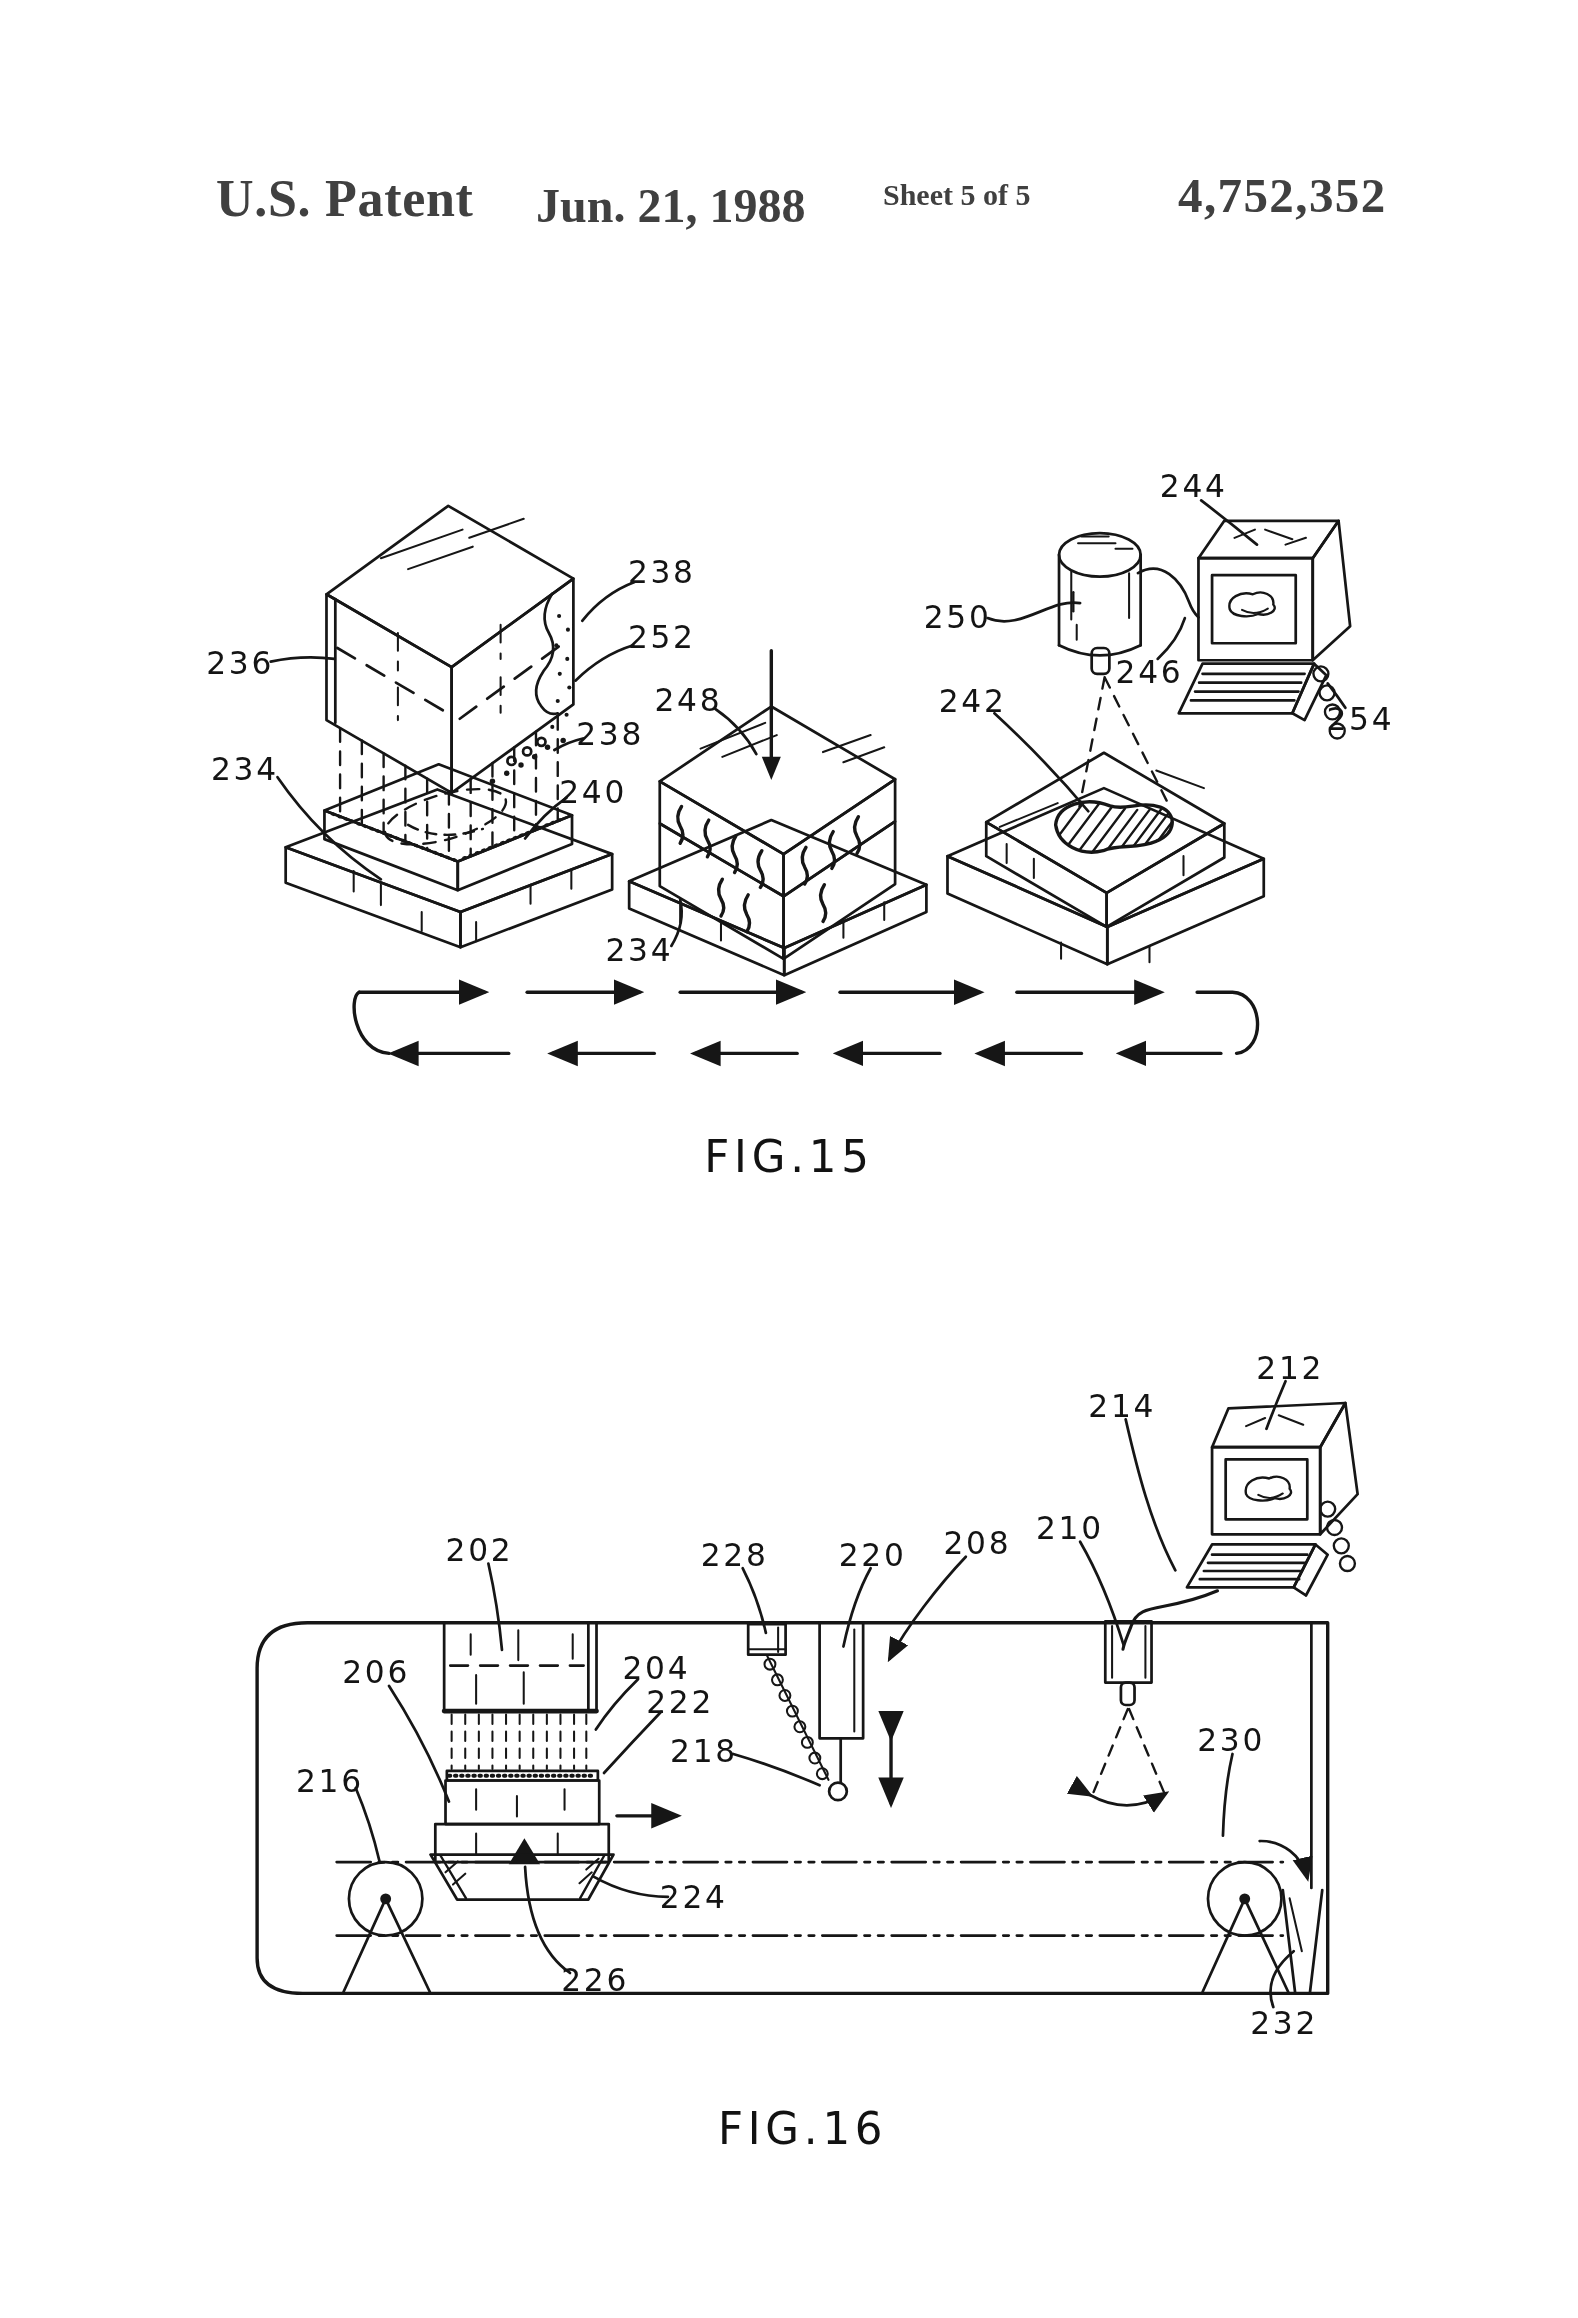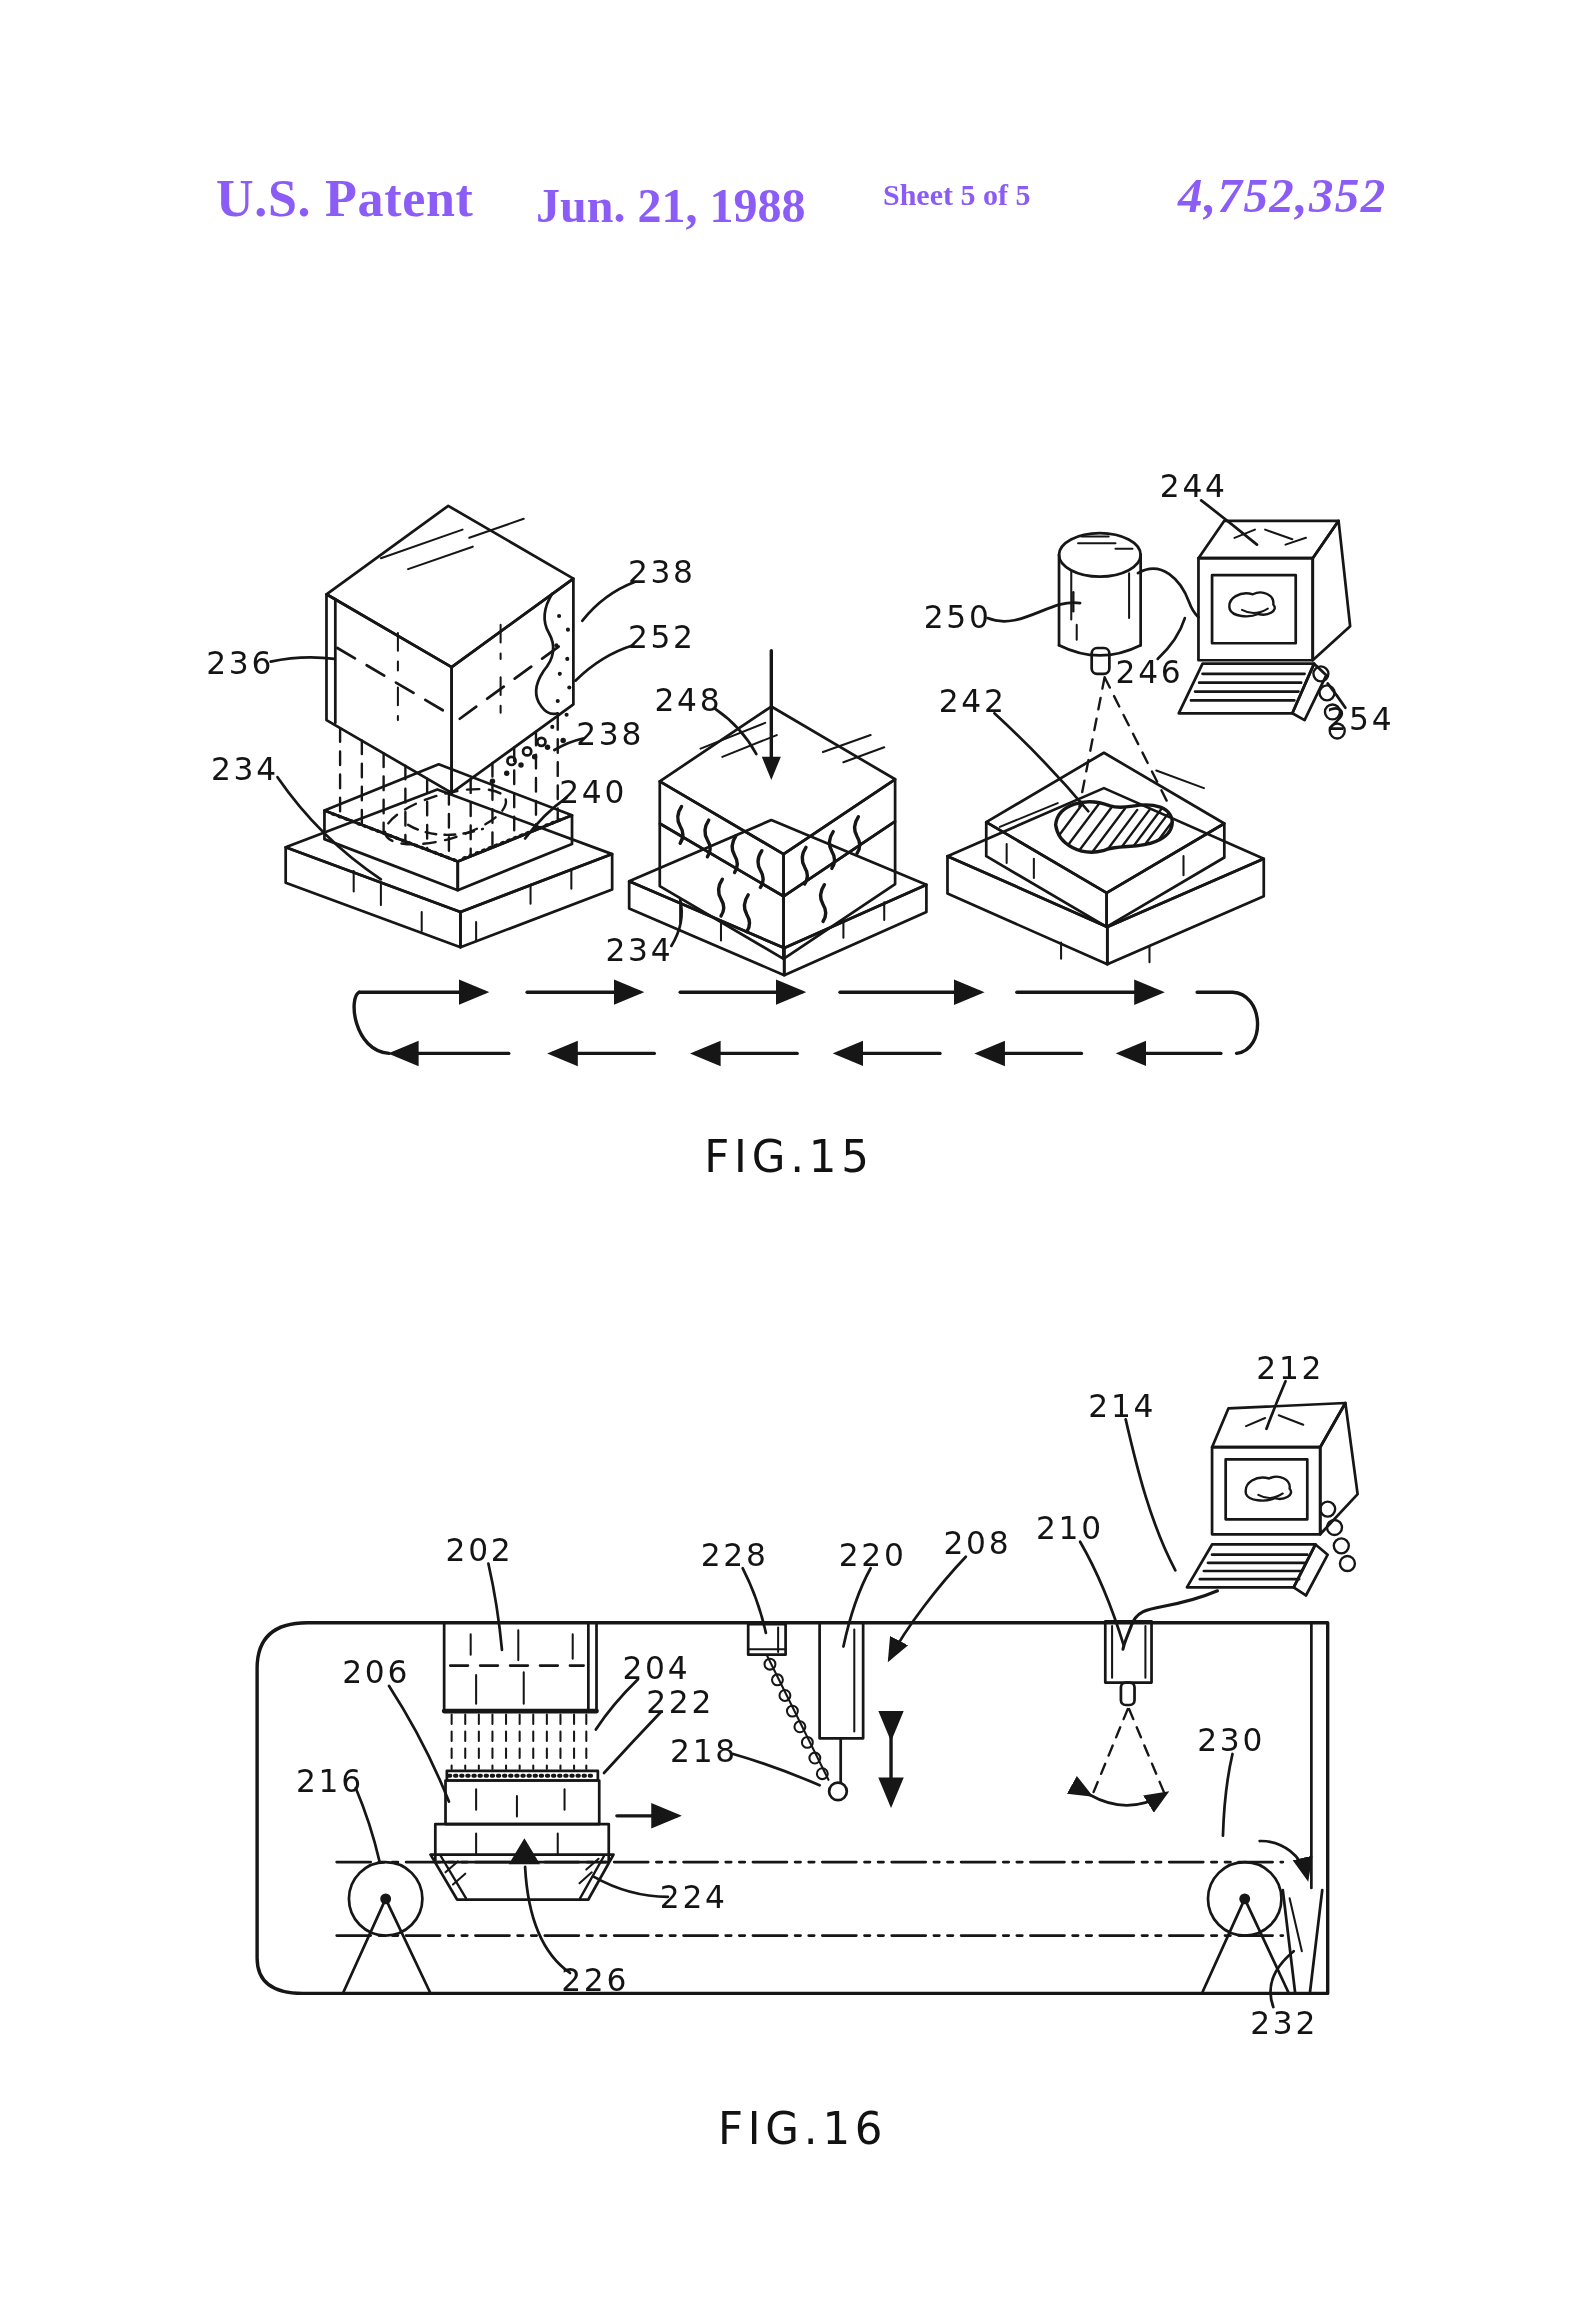--- a/index.html
+++ b/index.html
@@ -1,23 +1,23 @@
 <!DOCTYPE html>
 <html style="font-size:11px"><head>
 <meta charset="utf-8">
 <style>
   * { margin:0; padding:0; box-sizing:border-box; }
   html,body { background:#ffffff; }
   body { width:1578px; height:2319px; position:relative; font-family:"DejaVu Sans", sans-serif; }
   .sheet { position:absolute; inset:0; background:#fff; }
-  .hdr { position:absolute; color:#8b5cf6; font-family:"Liberation Serif", serif; font-weight:bold; white-space:nowrap;text-align:center; }
+  .hdr { position:absolute; color:#404040; font-family:"Liberation Serif", serif; font-weight:bold; white-space:nowrap;text-align:center; }
   .hdr-title   { left:216px;  top:169px; font-size:52px; letter-spacing:0.7px; }
   .hdr-date    { left:536px;  top:178px; font-size:48px; }
   .hdr-sheet   { left:883px; top:178px; font-size:30px; }
-  .hdr-patnum  { left:1178px; top:167px; font-size:49px; letter-spacing:1.4px;font-style:italic; }
+  .hdr-patnum  { left:1178px; top:167px; font-size:49px; letter-spacing:1.4px; }
   svg text.ref { font-family:"DejaVu Sans", sans-serif; font-size:46px; letter-spacing:4px; fill:#141414; }
   svg text.cap { font-family:"DejaVu Sans", sans-serif; font-size:64px; letter-spacing:7px; fill:#121212; }
 </style>
 </head>
 <body>
 
 <div class="sheet">
 
   <div class="hdr hdr-title">U.S. Patent</div>
   <div class="hdr hdr-date">Jun. 21, 1988</div>

